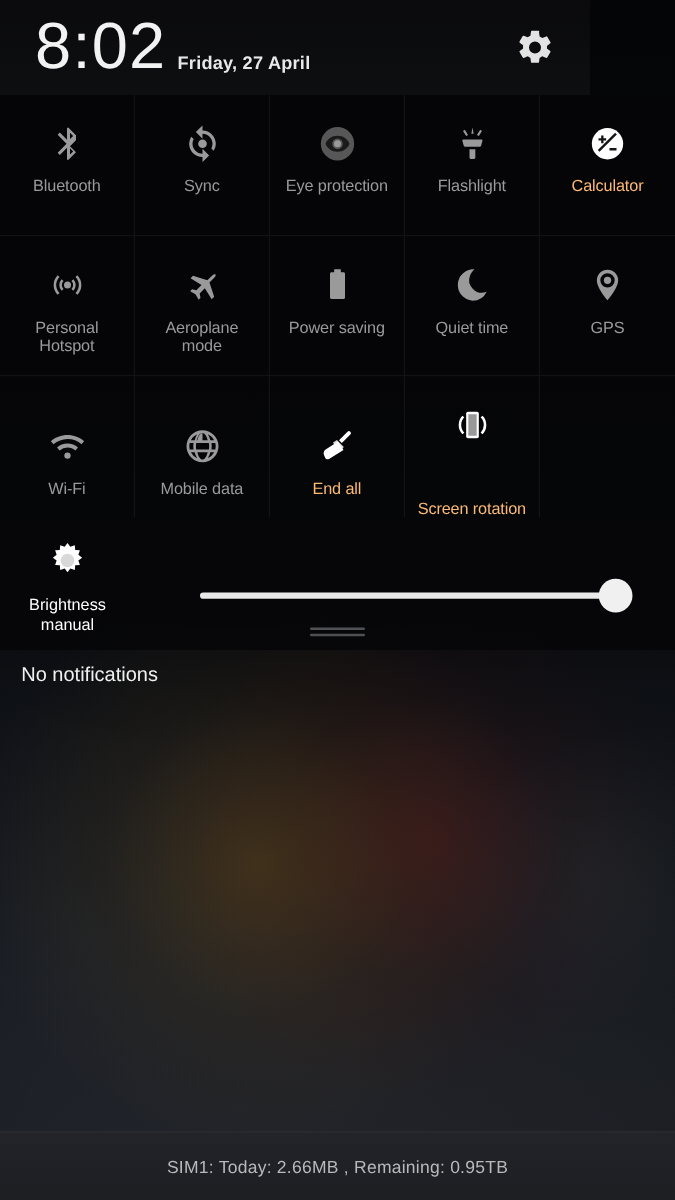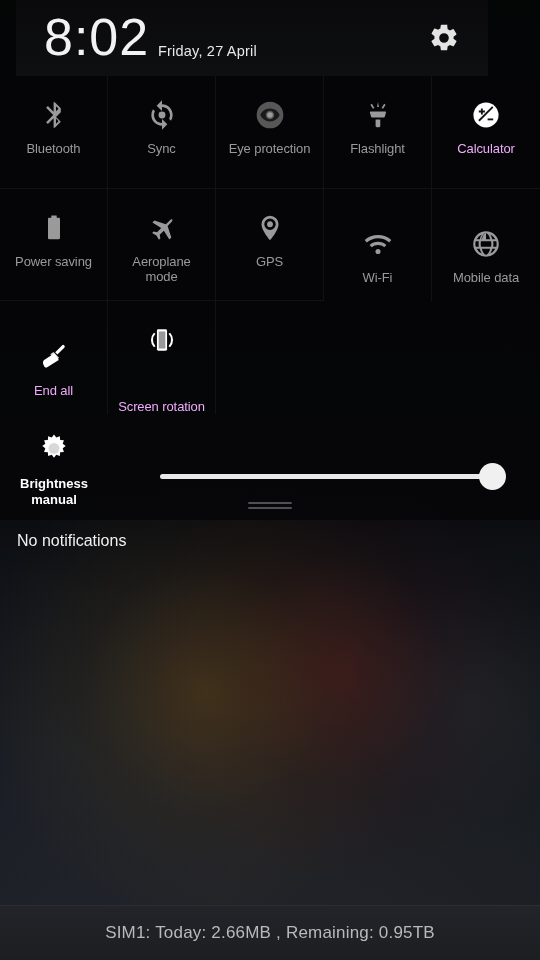--- a/index.html
+++ b/index.html
@@ -30,38 +30,38 @@
   }
   #wallpaper-dim {
     position: absolute;
     inset: 0;
     background: linear-gradient(180deg, rgba(0,0,0,0.55) 0%, rgba(0,0,0,0.35) 45%, rgba(0,0,0,0.12) 62%, rgba(0,0,0,0.05) 100%);
   }
 
   
   #header {
     position: absolute;
-    left: 16px; top: 0;
+    left: 0; top: 0;
     width: 472px; height: 76px;
     background: linear-gradient(180deg, #0a0a0c 0%, #0e0f11 100%);
   }
   #clock {
     position: absolute;
     left: 28px; top: 8px;
     font-size: 52px;
     font-weight: 300;
     color: #f2f2f2;
     letter-spacing: 1px;
     line-height: 58px;
   }
   #date {
     position: absolute;
     left: 142px; top: 43px;
     font-size: 14.5px;
-    font-weight: normal;
+    font-weight: bold;
     color: #e8e8e8;
     letter-spacing: 0.2px;
   }
   #settings-gear {
     position: absolute;
     right: 28px; top: 22px;
     width: 32px; height: 32px;
     cursor: pointer;
   }
 
@@ -99,32 +99,31 @@
   }
   .tile-label {
     font-size: 13px;
     line-height: 15px;
     text-align: center;
     width: 106px;
     white-space: pre-line;
     letter-spacing: -0.1px;
   }
   .tile.off .tile-label { color: #9a9a9a; }
-  .tile.on  .tile-label { color: #f0abfc; }
+  .tile.on  .tile-label { color: #fdba74; }
   .tile.off svg { fill: #9a9a9a; }
   .tile.on  svg { fill: #ffffff; }
   .tile.nowrap .tile-label { white-space: nowrap; margin-top: 34px; }
 
   
   #brightness-row {
     position: absolute;
     left: 0; top: 414px;
     width: 540px; height: 106px;
     background: rgba(6, 6, 8, 0.86);
-    font-weight: bold;
   }
   #brightness-icon {
     position: absolute;
     left: 36px; top: 18px;
     width: 36px; height: 36px;
   }
   #brightness-label {
     position: absolute;
     left: 0; top: 62px;
     width: 108px;
@@ -187,21 +186,21 @@
     position: absolute;
     left: 0; bottom: 0;
     width: 540px; height: 54px;
     background: linear-gradient(180deg, #222429 0%, #1c1e22 100%);
     border-top: 1px solid rgba(255,255,255,0.07);
     display: flex;
     align-items: center;
     justify-content: center;
   }
   #data-usage-text {
-    font-size: 17px;
+    font-size: 14px;
     color: #b9b9bc;
     letter-spacing: 0.2px;
   }
 </style>
 </head>
 <body>
 
 <div id="wallpaper"></div>
 <div id="wallpaper-dim"></div>
 
@@ -261,40 +260,59 @@
       <svg viewBox="0 0 24 24" width="32" height="32">
           <circle cx="12" cy="12" r="9.4"></circle>
           <path d="M17.6 6.4 7.2 16.8l-1-1L16.6 5.4l1 1z" fill="#141414"></path>
           <path d="M9.6 7.1v1.6h1.6v1.4H9.6v1.6H8.2v-1.6H6.6V8.7h1.6V7.1h1.4z" fill="#141414"></path>
           <path d="M13.2 14.6h4.2V16h-4.2v-1.4z" fill="#141414"></path>
         </svg>
     </span>
     <span class="tile-label">Calculator</span>
   </div>
 
-
-  <div class="tile off">
-    <span class="tile-icon">
-      <svg viewBox="0 0 24 24" width="32" height="32">
-          <path d="M10 2.6h4v1.8h1.6c.5 0 .9.4.9.9v14.2c0 .5-.4.9-.9.9H8.4a.9.9 0 0 1-.9-.9V5.3c0-.5.4-.9.9-.9H10V2.6z"></path>
-        </svg>
-    </span>
-    <span class="tile-label">Power saving</span>
+  <div class="tile off">
+    <span class="tile-icon">
+      <svg viewBox="0 0 24 24" width="32" height="32">
+          <circle cx="12" cy="12" r="2.1"></circle>
+          <path d="M8.5 8.5a5 5 0 0 0 0 7l1.1-1.1a3.4 3.4 0 0 1 0-4.8L8.5 8.5zm7 0-1.1 1.1a3.4 3.4 0 0 1 0 4.8l1.1 1.1a5 5 0 0 0 0-7z"></path>
+          <path d="M6.1 6.1a8.4 8.4 0 0 0 0 11.8l1.1-1.1a6.8 6.8 0 0 1 0-9.6L6.1 6.1zm11.8 0-1.1 1.1a6.8 6.8 0 0 1 0 9.6l1.1 1.1a8.4 8.4 0 0 0 0-11.8z"></path>
+        </svg>
+    </span>
+    <span class="tile-label">Personal
+Hotspot</span>
   </div>
 
   <div class="tile off">
     <span class="tile-icon">
       <svg viewBox="0 0 24 24" width="32" height="32">
           <path d="M20.4 6.1a1.7 1.7 0 0 0-2.4 0l-3.1 3.1-8.6-2.8-1.5 1.5 6.6 4.1-3.1 3.1-2.6-.5-1.1 1.1 3.2 1.9 1.9 3.2 1.1-1.1-.5-2.6 3.1-3.1 4.1 6.6 1.5-1.5-2.8-8.6 3.1-3.1a1.7 1.7 0 0 0 0-2.4z"></path>
         </svg>
     </span>
     <span class="tile-label">Aeroplane
 mode</span>
   </div>
 
+  <div class="tile off">
+    <span class="tile-icon">
+      <svg viewBox="0 0 24 24" width="32" height="32">
+          <path d="M10 2.6h4v1.8h1.6c.5 0 .9.4.9.9v14.2c0 .5-.4.9-.9.9H8.4a.9.9 0 0 1-.9-.9V5.3c0-.5.4-.9.9-.9H10V2.6z"></path>
+        </svg>
+    </span>
+    <span class="tile-label">Power saving</span>
+  </div>
+
+  <div class="tile off">
+    <span class="tile-icon">
+      <svg viewBox="0 0 24 24" width="32" height="32">
+          <path d="M13.2 2.6A9.4 9.4 0 0 0 12 21.4a9.4 9.4 0 0 0 8.5-5.4 7.6 7.6 0 0 1-9.9-9.9c.6-1.3 1.5-2.5 2.6-3.5z"></path>
+        </svg>
+    </span>
+    <span class="tile-label">Quiet time</span>
+  </div>
 
   <div class="tile off">
     <span class="tile-icon">
       <svg viewBox="0 0 24 24" width="32" height="32">
           <path d="M12 2.8a6.4 6.4 0 0 0-6.4 6.4c0 4.8 6.4 12 6.4 12s6.4-7.2 6.4-12A6.4 6.4 0 0 0 12 2.8zm0 2.1a4.3 4.3 0 1 1 0 8.6 4.3 4.3 0 0 1 0-8.6z"></path>
           <circle cx="12" cy="9.2" r="2.2"></circle>
         </svg>
     </span>
     <span class="tile-label">GPS</span>
   </div>

